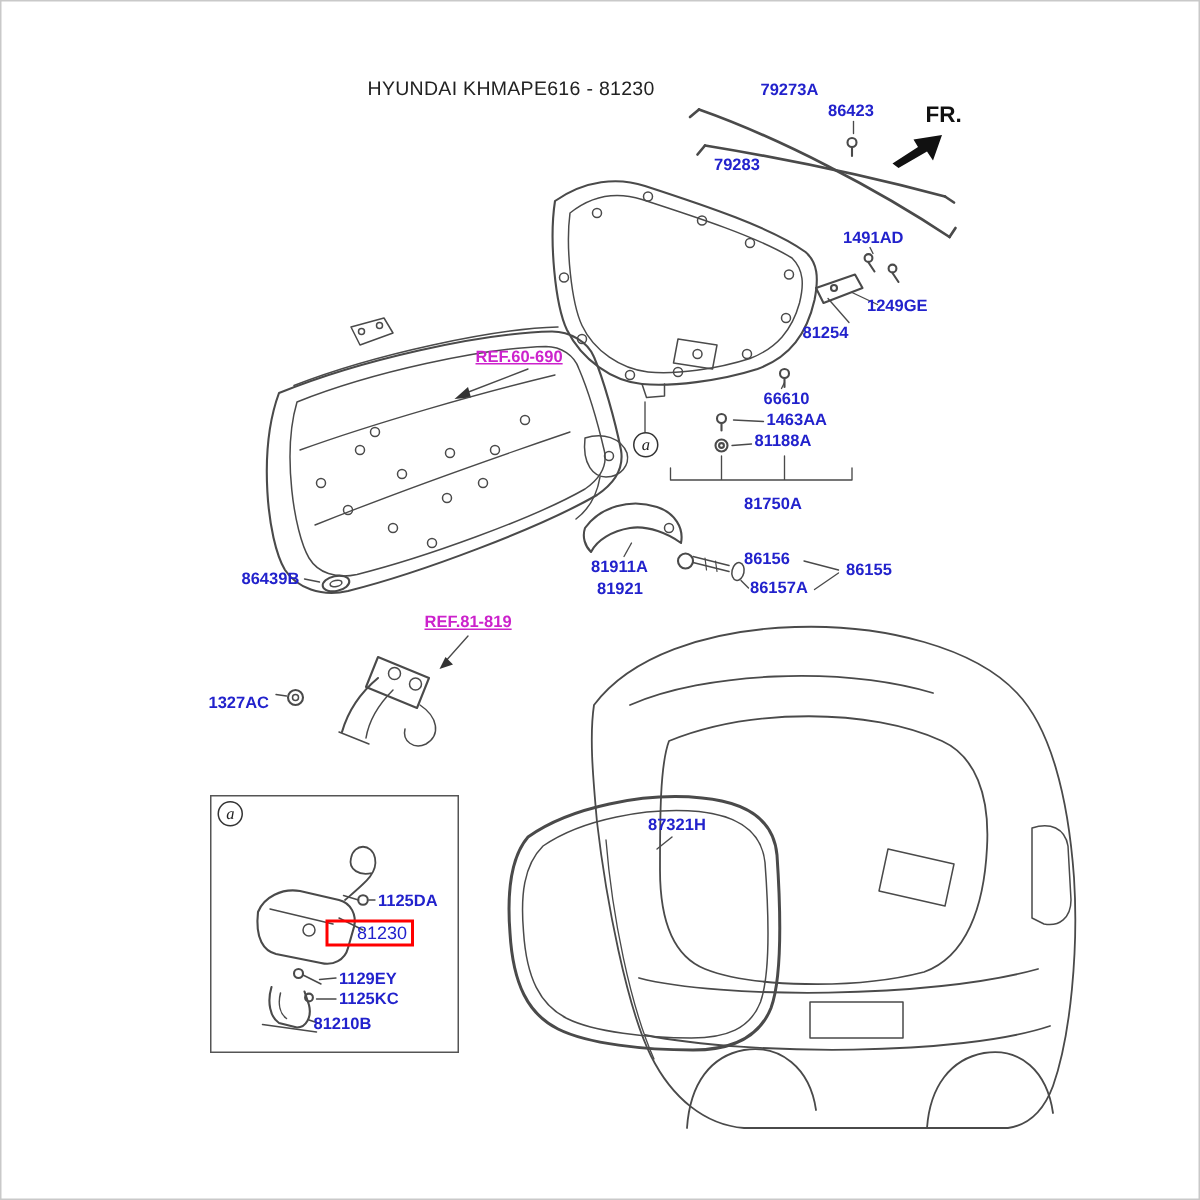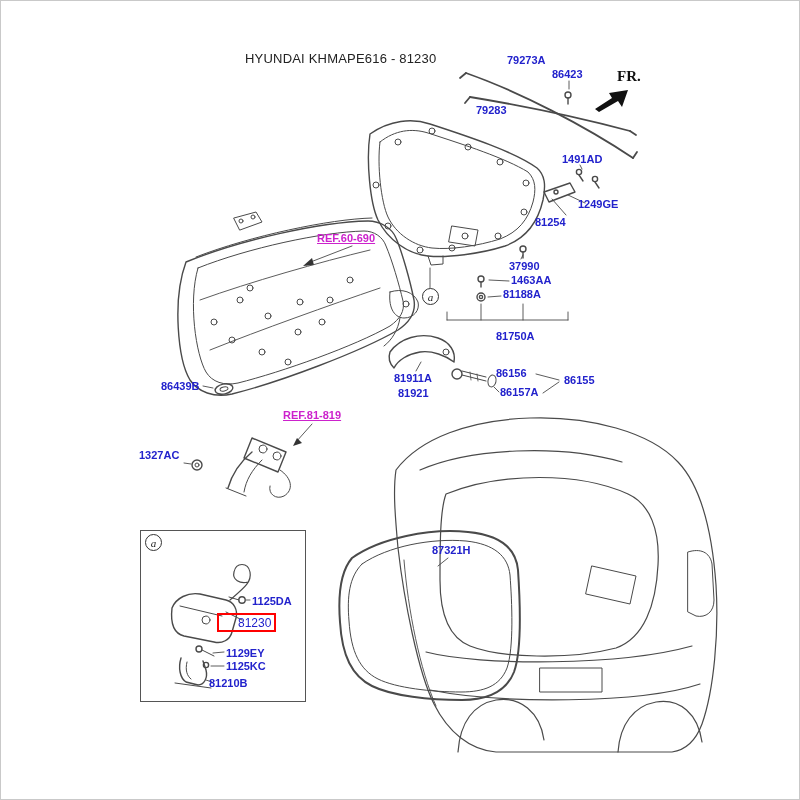--- a/index.html
+++ b/index.html
@@ -7,21 +7,21 @@
     position:relative;width:800px;height:800px;background:#ffffff;
     font-family:"Liberation Sans", sans-serif;overflow:hidden;
     box-shadow:inset 0 0 0 1px #c9c9c9;
   }
   .art{position:absolute;left:0;top:0;}
   .diagram-title{
     position:absolute;left:245px;top:51px;font-size:13px;color:#222;
     letter-spacing:.2px;white-space:nowrap;
   }
   .fr-label{
-    position:absolute;left:617px;top:68px;font-size:15px;font-weight:bold;color:#111;font-family:Liberation Serif, serif;
+    position:absolute;left:617px;top:68px;font-size:15px;font-weight:bold;color:#111;
   }
   .part-label{
     position:absolute;font-size:11px;color:#2222cc;white-space:nowrap;cursor:pointer;font-weight:bold;
   }
   .ref-label{color:#cc22cc;text-decoration:underline;}
   .highlight-box{
     position:absolute;border:2px solid #ff0000;padding:0 3px;line-height:14px;cursor:pointer;
   }
   .highlight-box span{font-size:12px;color:#2222cc;margin-left:16px;}
   .callout{
@@ -230,33 +230,33 @@
 
   <div class="diagram-title">HYUNDAI KHMAPE616 - 81230</div>
   <div class="fr-label">FR.</div>
 
   <div class="part-label" style="left:507px;top:54px">79273A</div>
   <div class="part-label" style="left:552px;top:68px">86423</div>
   <div class="part-label" style="left:476px;top:104px">79283</div>
   <div class="part-label" style="left:562px;top:153px">1491AD</div>
   <div class="part-label" style="left:578px;top:198px">1249GE</div>
   <div class="part-label" style="left:535px;top:216px">81254</div>
-  <div class="part-label" style="left:509px;top:260px">37990</div>
+  <div class="part-label" style="left:509px;top:260px">66610</div>
   <div class="part-label" style="left:511px;top:274px">1463AA</div>
   <div class="part-label" style="left:503px;top:288px">81188A</div>
   <div class="part-label" style="left:496px;top:330px">81750A</div>
   <div class="part-label ref-label" style="left:317px;top:232px">REF.60-690</div>
   <div class="part-label" style="left:161px;top:380px">86439B</div>
   <div class="part-label" style="left:394px;top:372px">81911A</div>
   <div class="part-label" style="left:398px;top:387px">81921</div>
   <div class="part-label" style="left:496px;top:367px">86156</div>
   <div class="part-label" style="left:500px;top:386px">86157A</div>
   <div class="part-label" style="left:564px;top:374px">86155</div>
   <div class="part-label ref-label" style="left:283px;top:409px">REF.81-819</div>
-  <div class="part-label" style="left:139px;top:449px">1327AC</div>
+  <div class="part-label" style="left:139px;top:463px">1327AC</div>
   <div class="part-label" style="left:432px;top:544px">87321H</div>
   <div class="part-label" style="left:252px;top:595px">1125DA</div>
   <div class="part-label" style="left:226px;top:647px">1129EY</div>
   <div class="part-label" style="left:226px;top:660px">1125KC</div>
   <div class="part-label" style="left:209px;top:677px">81210B</div>
 
   <div class="highlight-box" style="left:217px;top:613px">
     <span>81230</span>
   </div>
 

